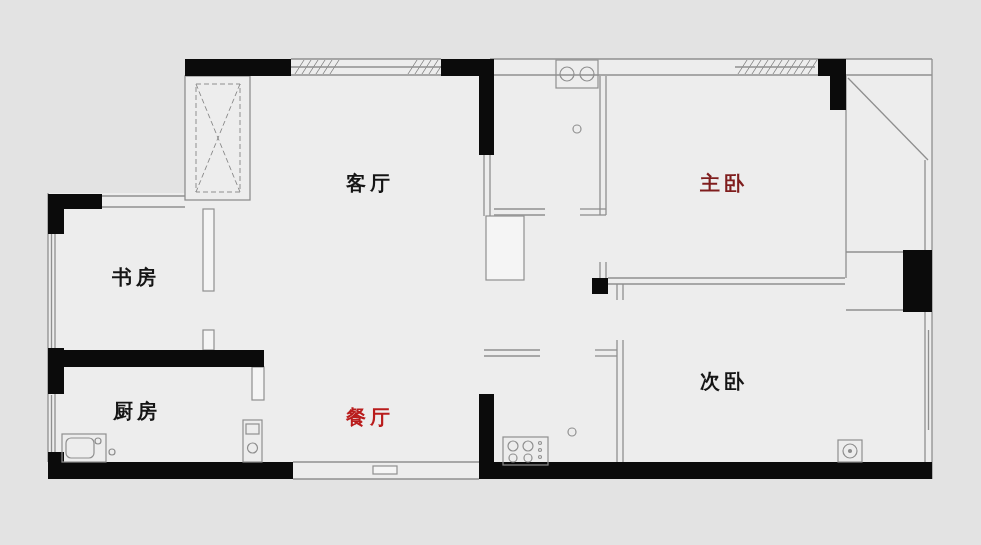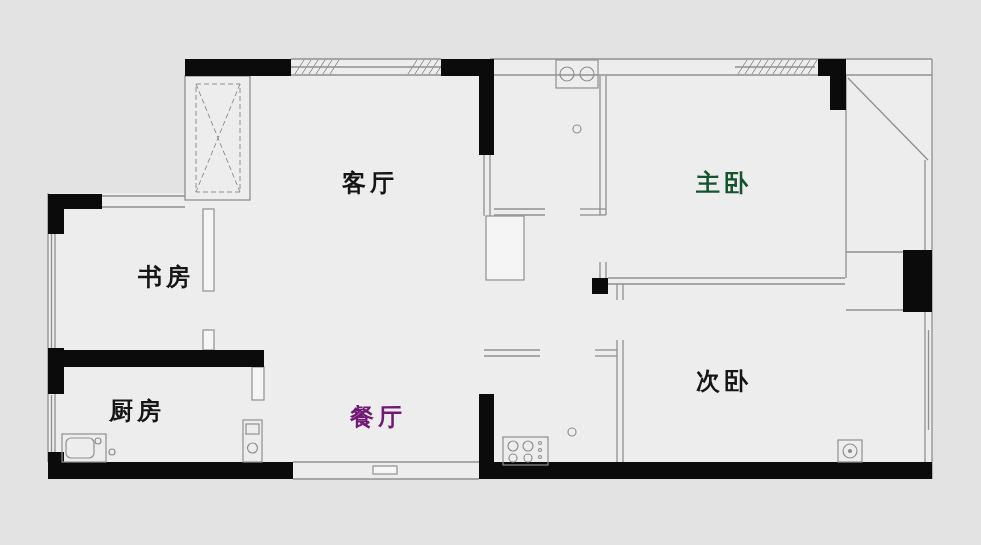--- a/index.html
+++ b/index.html
@@ -9,21 +9,21 @@
     background:#e3e3e3;
     overflow:hidden;
     font-family:"Liberation Serif","DejaVu Serif",serif;
   }
   #plan{position:absolute;left:0;top:0;width:981px;height:545px;}
   #labels{position:absolute;left:0;top:0;width:100%;height:100%;pointer-events:none;}
   .room-label{
     position:absolute;
     transform:translate(-50%,-50%);
     font-weight:700;
-    font-size:24px;
+    font-size:20px;
     letter-spacing:4px;
     color:#151515;
     white-space:nowrap;
   }
 </style>
 </head>
 <body>
 
 <div class="stage">
   <svg id="plan" viewBox="0 0 981 545">
@@ -137,19 +137,19 @@
       <circle cx="252.5" cy="448" r="5" fill="none" stroke="#8f8f8f" stroke-width="1.2"></circle>
       <rect x="838" y="440" width="24" height="22" fill="none" stroke="#8f8f8f" stroke-width="1.2"></rect>
       <circle cx="850" cy="451" r="7" fill="none" stroke="#8f8f8f" stroke-width="1.2"></circle>
       <circle cx="850" cy="451" r="1.5" fill="#8f8f8f" stroke="#8f8f8f" stroke-width="1.2"></circle>
       <circle cx="577" cy="129" r="4" fill="none" stroke="#8f8f8f" stroke-width="1.2"></circle>
       <circle cx="572" cy="432" r="4" fill="none" stroke="#8f8f8f" stroke-width="1.2"></circle>
       <circle cx="112" cy="452" r="3" fill="none" stroke="#8f8f8f" stroke-width="1.2"></circle>
     </svg>
   <div id="labels">
     <div class="room-label" style="left: 370px; top: 183px; color: rgb(21, 21, 21);">客厅</div>
-    <div class="room-label" style="left: 724px; top: 183px; color: #14532d;">主卧</div>
-    <div class="room-label" style="left: 136px; top: 277px; color: rgb(21, 21, 21); margin-left: 30px;">书房</div>
+    <div class="room-label" style="left: 724px; top: 183px; color: #7f1d1d;">主卧</div>
+    <div class="room-label" style="left: 136px; top: 277px; color: rgb(21, 21, 21);">书房</div>
     <div class="room-label" style="left: 724px; top: 381px; color: rgb(21, 21, 21);">次卧</div>
     <div class="room-label" style="left: 137px; top: 411px; color: rgb(21, 21, 21);">厨房</div>
-    <div class="room-label" style="left: 370px; top: 417px; color: #701a75; margin-left: 8px;">餐厅</div>
+    <div class="room-label" style="left: 370px; top: 417px; color: #b91c1c;">餐厅</div>
   </div>
 </div>
 
 </body></html>

